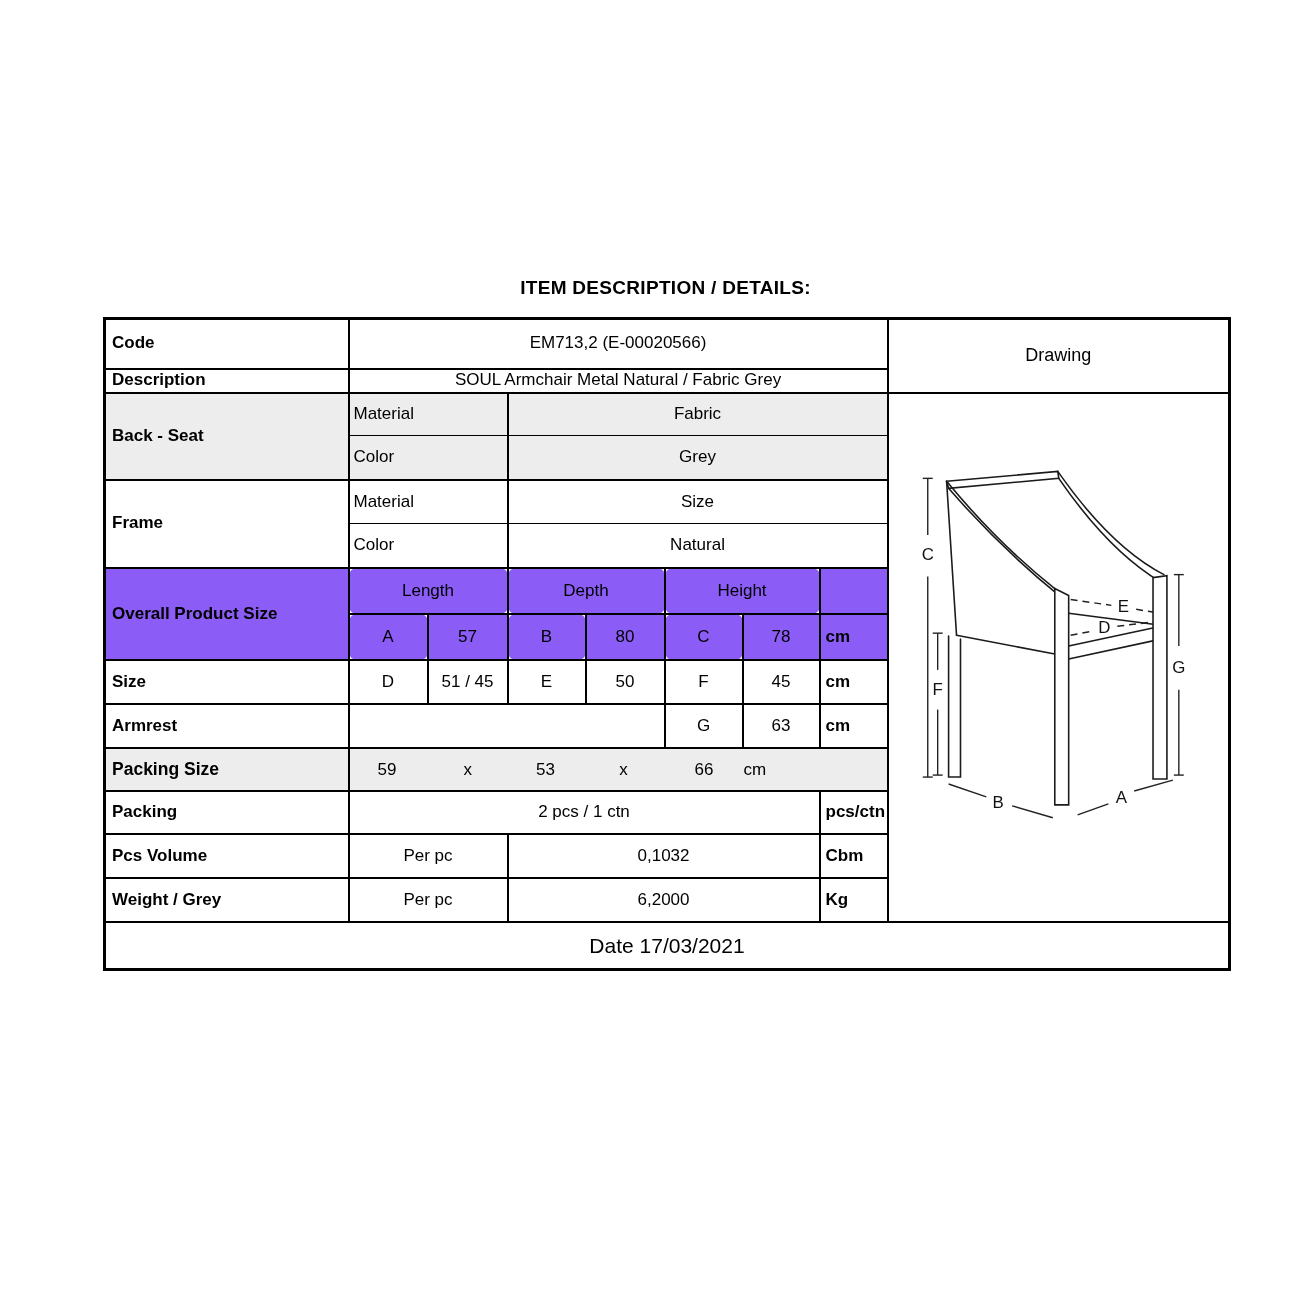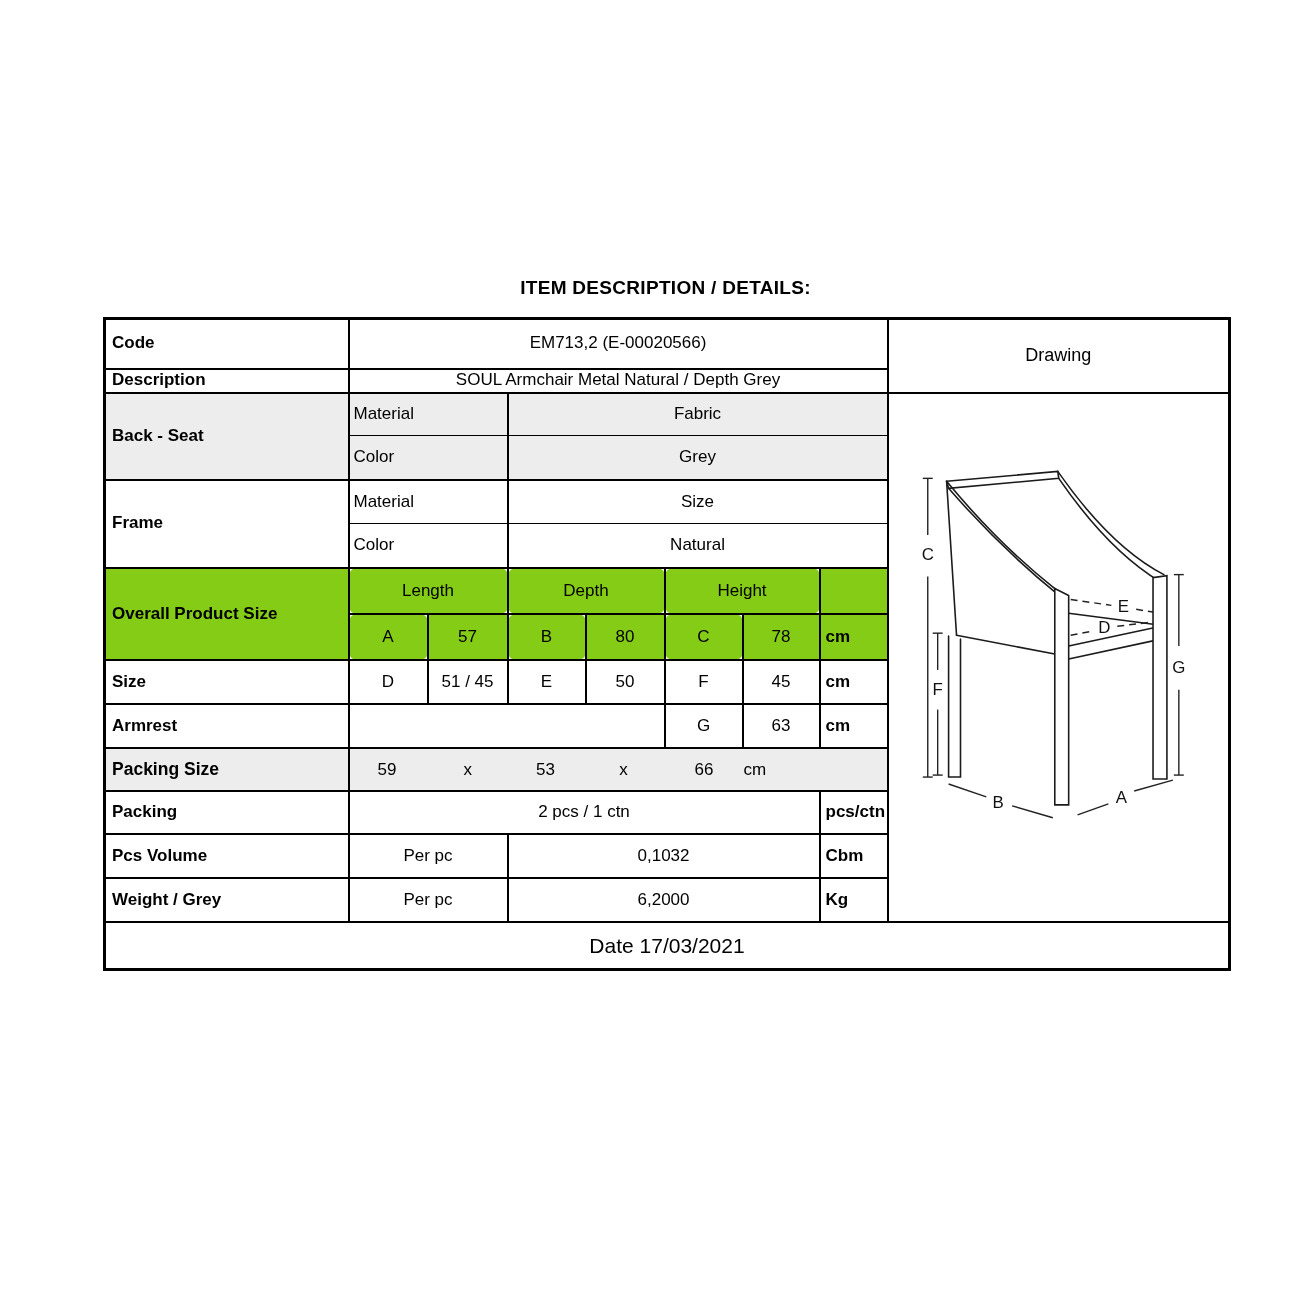--- a/index.html
+++ b/index.html
@@ -8,21 +8,21 @@
   .page-title{position:absolute;left:103px;top:277px;width:1125px;text-align:center;
     font-weight:bold;font-size:19px;letter-spacing:.3px;}
   table.spec{position:absolute;left:103px;top:317px;width:1125px;border-collapse:collapse;
     table-layout:fixed;border:3px solid #000;}
   table.spec td{border:2px solid #000;font-size:17px;vertical-align:middle;padding:0 4px;
     overflow:hidden;line-height:1.1;}
   .lbl{font-weight:bold;text-align:left;padding-left:6px !important;font-size:16.5px;}
   .ctr{text-align:center;}
   .b{font-weight:normal;border-radius:8px;}
   .shade{background:#ededed;}
-  .hl{background:#84cc16;}
+  .hl{background:#8b5cf6;}
   .unit{font-weight:bold;text-align:left;font-size:15.5px;padding-left:5px !important;}
   .thin-b{border-bottom-width:1px !important;}
   .thin-t{border-top-width:1px !important;}
   .spread{position:relative;text-align:center;}
   .spread span{position:absolute;top:50%;transform:translate(-50%,-50%);white-space:nowrap;}
   td.canvas{padding:0 !important;vertical-align:top;}
   svg text{font-family:"Liberation Sans",sans-serif;font-size:17px;fill:#111;}
   .chair{stroke:#1b1b1b;stroke-width:1.6;fill:none;stroke-linecap:round;}
   .chairfill{stroke:#1b1b1b;stroke-width:1.6;fill:#fff;}
   .dim{stroke:#222;stroke-width:1.4;fill:none;}
@@ -50,21 +50,21 @@
 
     <tbody>
         <tr style="height:50px">
       <td class="lbl">Code</td>
       <td colspan="7" class="ctr b">EM713,2 (E-00020566)</td>
       <td rowspan="2" class="ctr b" style="font-size:18px">Drawing</td>
     </tr>
 
     <tr style="height:24px">
       <td class="lbl">Description</td>
-      <td colspan="7" class="ctr">SOUL Armchair Metal Natural / Depth Grey</td>
+      <td colspan="7" class="ctr">SOUL Armchair Metal Natural / Fabric Grey</td>
     </tr>
 
     <tr style="height:43px">
       <td rowspan="2" class="lbl shade">Back - Seat</td>
       <td colspan="2" class="shade thin-b">Material</td>
       <td colspan="5" class="ctr shade thin-b">Fabric</td>
       <td rowspan="12" class="canvas">
         <svg width="100%" height="523" viewBox="0 0 342 527" preserveAspectRatio="xMidYMid meet">
 
           <g>

